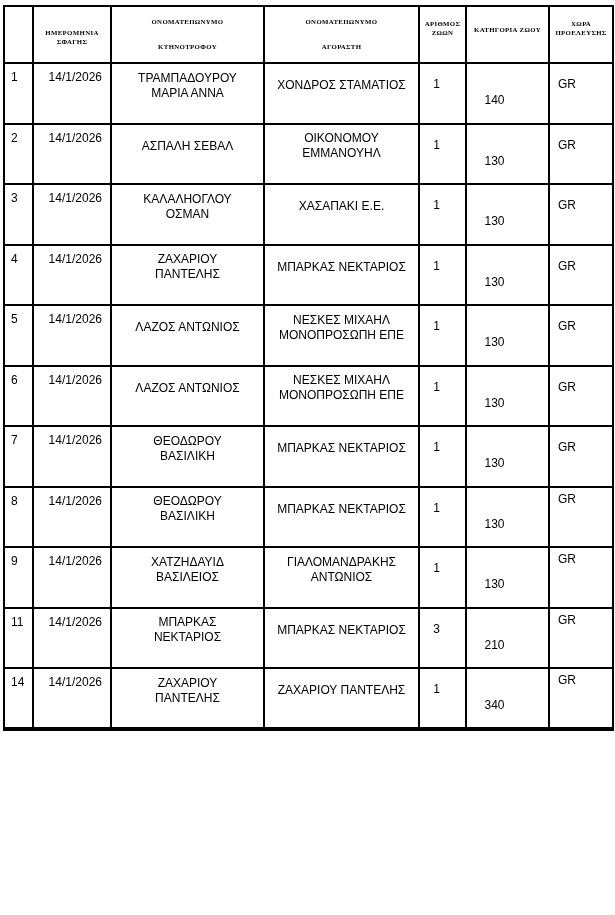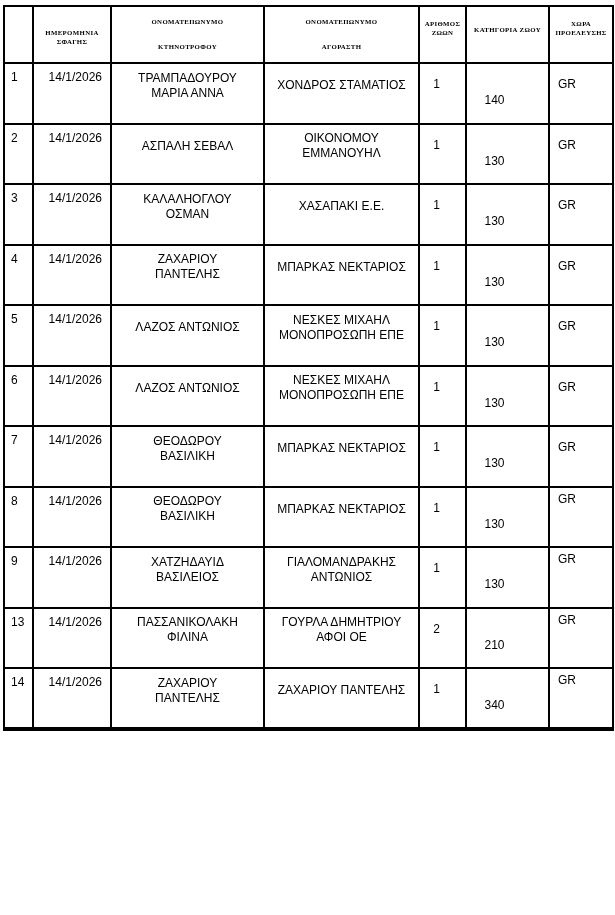--- a/index.html
+++ b/index.html
@@ -268,31 +268,30 @@
     </td>
     <td class="c-name">
       <div class="namebox">ΓΙΑΛΟΜΑΝΔΡΑΚΗΣ
 ΑΝΤΩΝΙΟΣ</div>
     </td>
     <td class="c-count">1</td>
     <td class="c-cat">130</td>
     <td class="c-origin origin-top">GR</td>
   </tr>
         <tr>
-    <td class="c-idx">13</td>
-    <td class="c-date">14/1/2026</td>
-    <td class="c-name">
-      <div class="namebox">ΠΑΣΣΑΝΙΚΟΛΑΚΗ
-ΦΙΛΙΝΑ</div>
-    </td>
-    <td class="c-name">
-      <div class="namebox">ΓΟΥΡΛΑ ΔΗΜΗΤΡΙΟΥ
-ΑΦΟΙ ΟΕ</div>
-    </td>
-    <td class="c-count">2</td>
+    <td class="c-idx">11</td>
+    <td class="c-date">14/1/2026</td>
+    <td class="c-name">
+      <div class="namebox">ΜΠΑΡΚΑΣ
+ΝΕΚΤΑΡΙΟΣ</div>
+    </td>
+    <td class="c-name">
+      <div class="namebox">ΜΠΑΡΚΑΣ ΝΕΚΤΑΡΙΟΣ</div>
+    </td>
+    <td class="c-count">3</td>
     <td class="c-cat">210</td>
     <td class="c-origin origin-top">GR</td>
   </tr>
         <tr>
     <td class="c-idx">14</td>
     <td class="c-date">14/1/2026</td>
     <td class="c-name">
       <div class="namebox">ΖΑΧΑΡΙΟΥ
 ΠΑΝΤΕΛΗΣ</div>
     </td>

